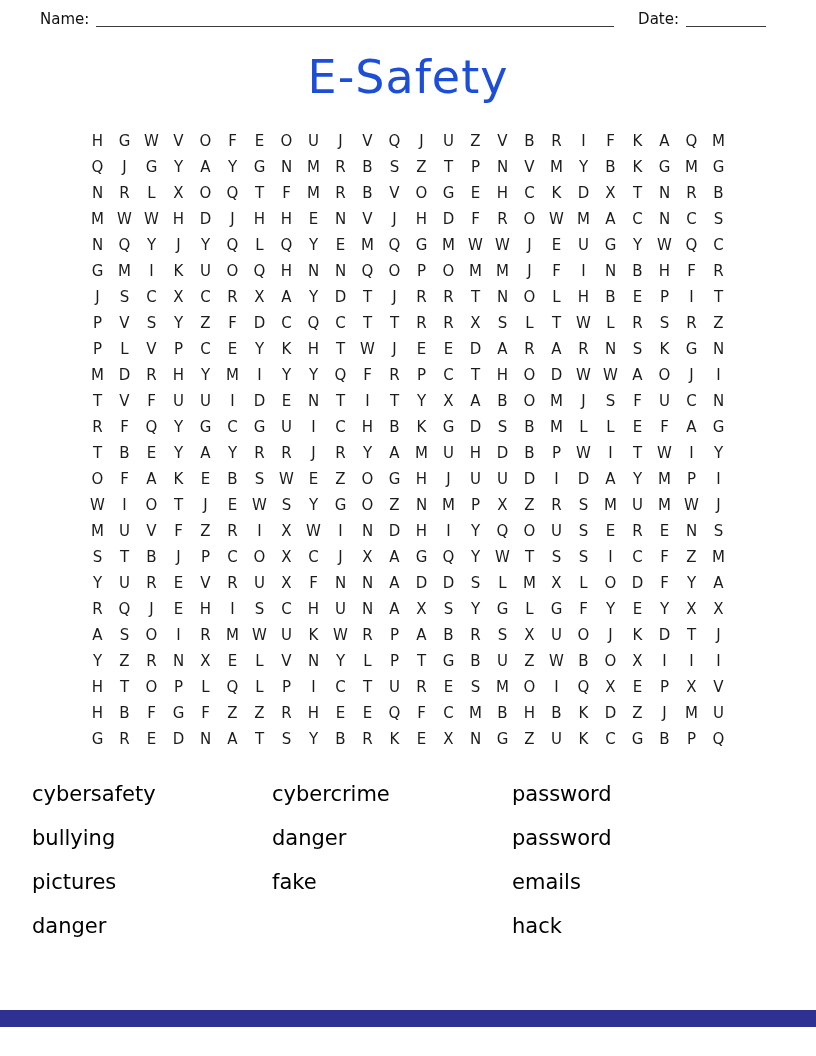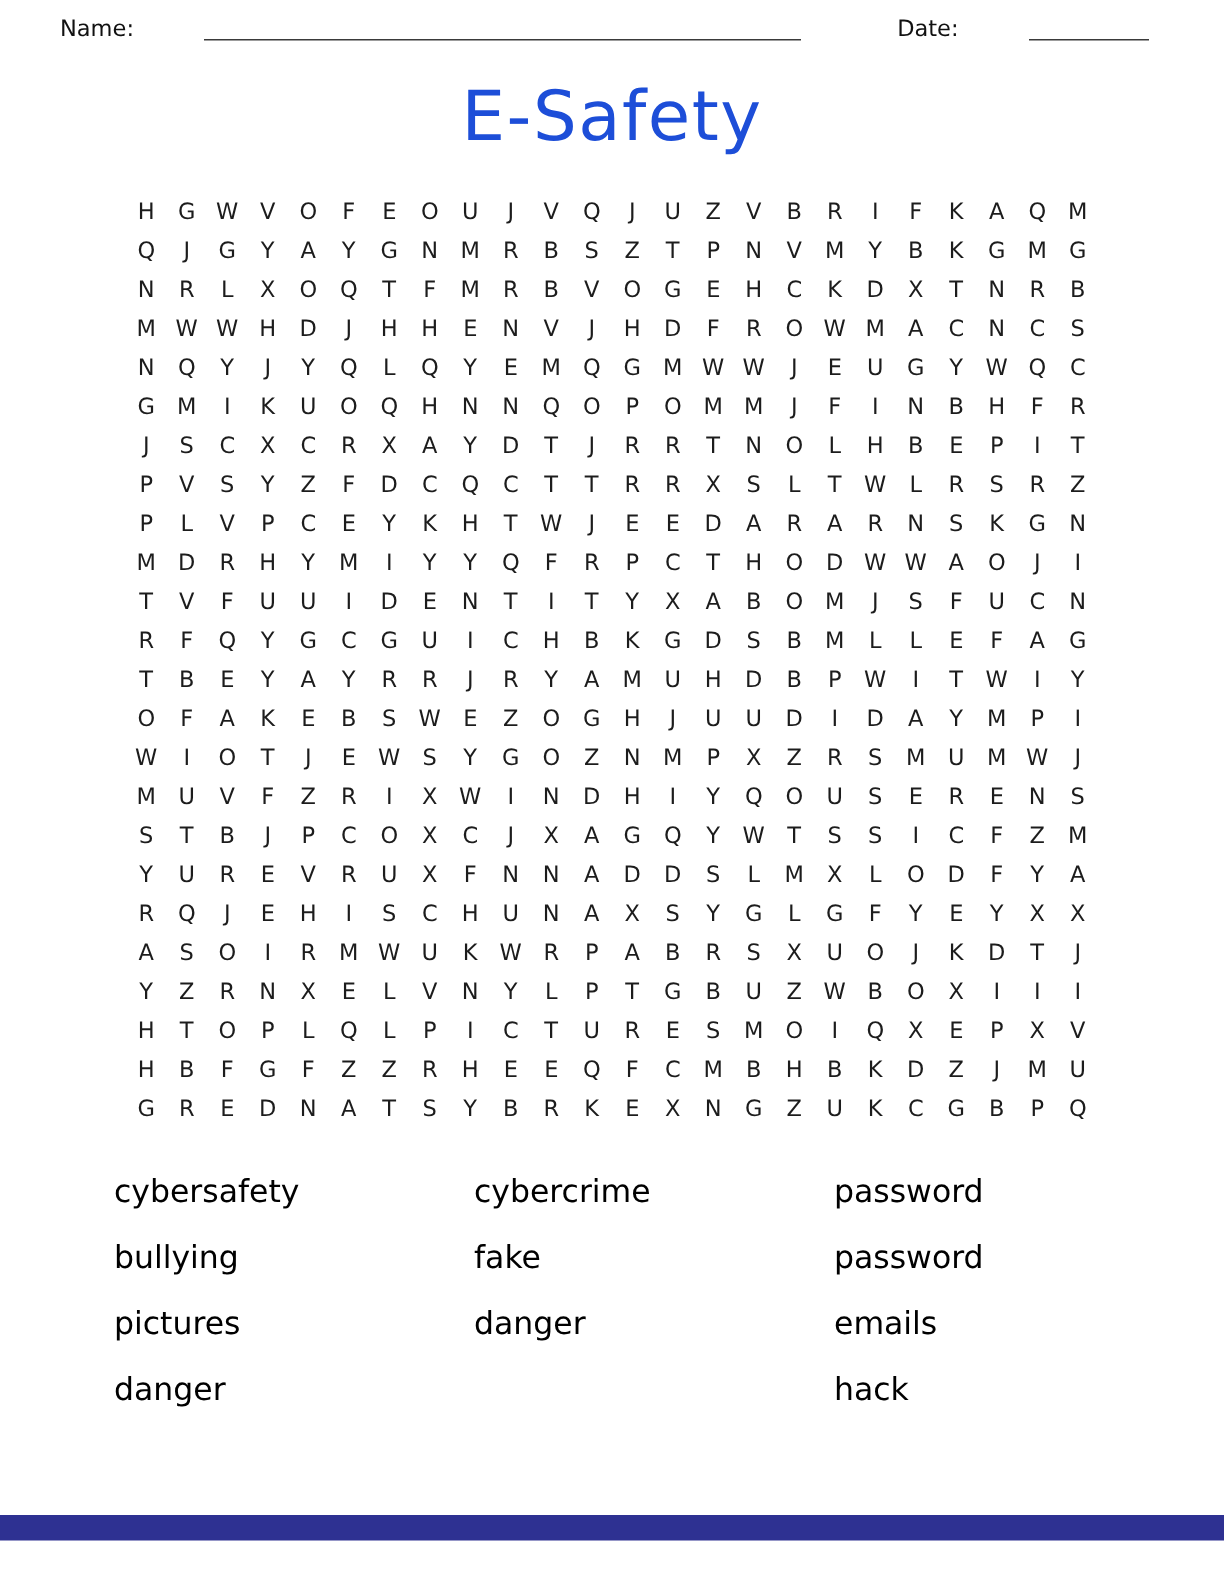--- a/index.html
+++ b/index.html
@@ -17,21 +17,20 @@
     height: 1056px;
     position: relative;
   }
   
   .header-line {
     display: flex;
     align-items: flex-end;
     padding: 10px 50px 0 40px;
     font-size: 15px;
     color: #111;
-    gap: 40px;
   }
   .hdr-label { white-space: nowrap; padding-right: 7px; line-height: 18px; }
   .rule { border-bottom: 1.4px solid #3a3a3a; height: 16px; margin-bottom: 1px; }
   .rule-name { flex: 1; margin-right: 24px; }
   .rule-date { width: 80px; }
   
   .title {
     text-align: center;
     font-size: 46px;
     font-weight: 400;
@@ -51,23 +50,22 @@
   .cell {
     text-align: center;
     line-height: 26px;
     font-size: 15px;
     color: #1c1c1c;
     font-family: "DejaVu Sans", sans-serif;
   }
   
   .words {
     display: flex;
-    padding-left: 56px;
+    padding-left: 32px;
     margin-top: 20px;
-    margin-left: 20px;
   }
   .word-col {
     width: 240px;
     display: flex;
     flex-direction: column;
   }
   .word {
     height: 44px;
     line-height: 44px;
     font-size: 21px;
@@ -679,22 +677,22 @@
 
   <div class="words" id="words">
       <div class="word-col">
         <div class="word">cybersafety</div>
         <div class="word">bullying</div>
         <div class="word">pictures</div>
         <div class="word">danger</div>
       </div>
       <div class="word-col">
         <div class="word">cybercrime</div>
+        <div class="word">danger</div>
         <div class="word">fake</div>
-        <div class="word">danger</div>
       </div>
       <div class="word-col">
         <div class="word">password</div>
         <div class="word">password</div>
         <div class="word">emails</div>
         <div class="word">hack</div>
       </div>
     </div>
 
   <div class="footer-bar" style="background: rgb(46, 49, 146);"></div>

